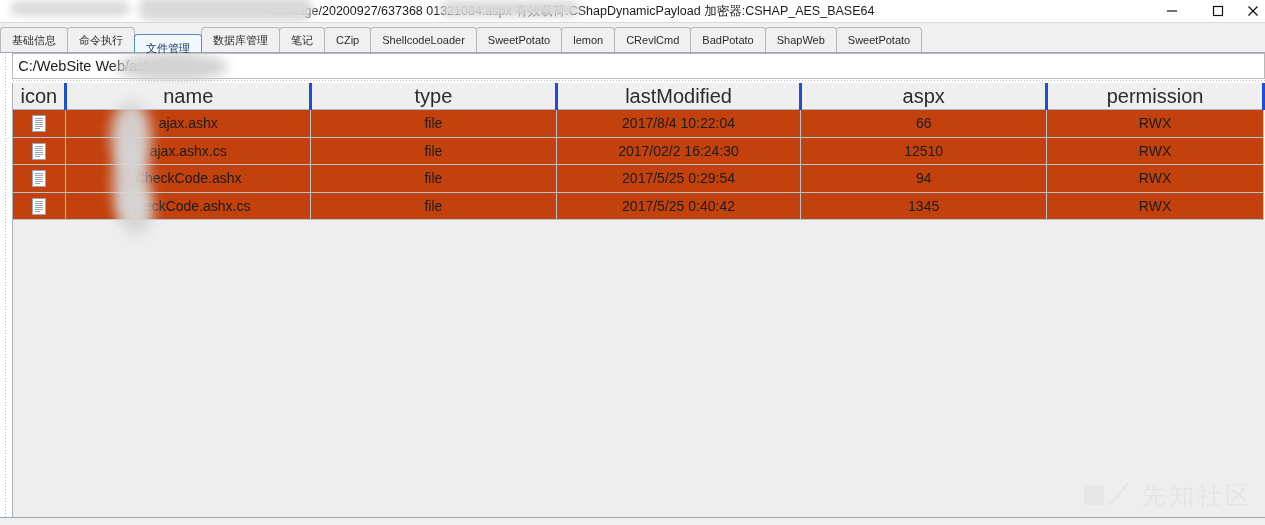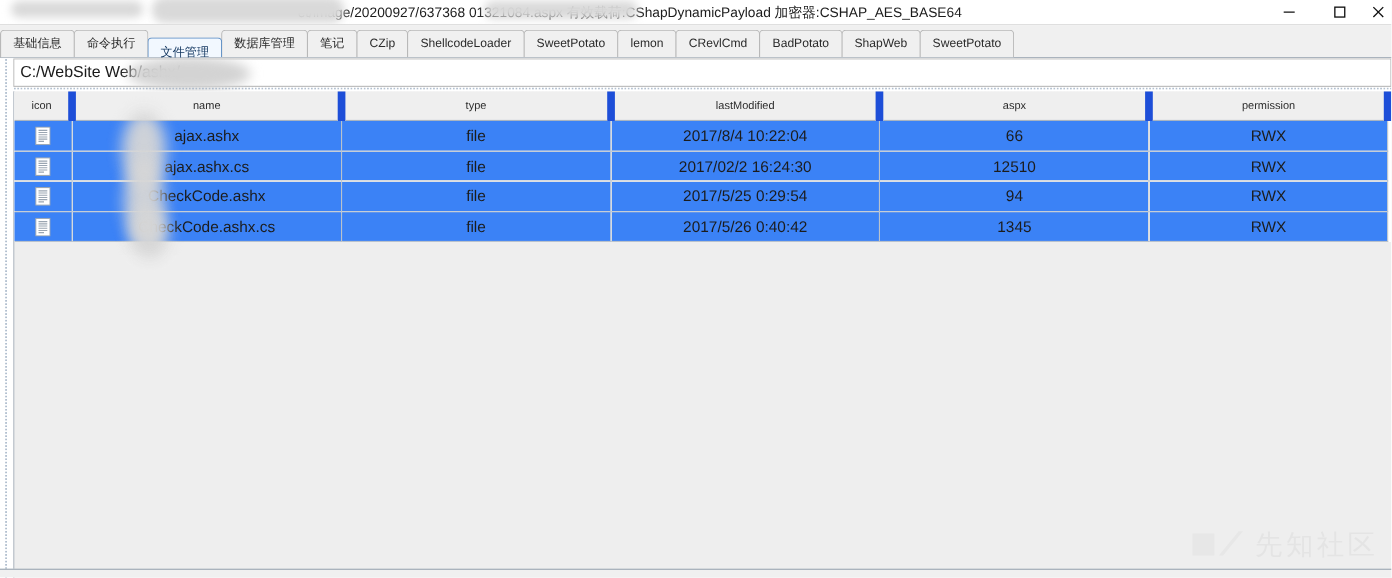--- a/index.html
+++ b/index.html
@@ -213,37 +213,37 @@
   }
   table.filetable {
     width: 100%;
     border-collapse: collapse;
     background: #ffffff;
     table-layout: fixed;
     font-size: 14px;
   }
   table.filetable th {
     background: #efefef;
-    border-right: 7px solid #1d4ed8;
+    border-right: 3px solid #1d4ed8;
     border-bottom: 1px solid #a9b4c0;
     font-weight: normal;
     color: #2b2b2b;
     height: 24px;
-    font-size: 10px;
+    font-size: 20px;
     text-align: center;
     margin-left: 20px;
   }
   table.filetable td {
     border-right: 1px solid #b9c2cc;
     border-bottom: 1px solid #b9c2cc;
     height: 24.5px;
     text-align: center;
     color: #1c1c1c;
     font-size: 14px;
-    background: #3b82f6;
+    background: #c2410c;
     overflow: hidden;
     white-space: nowrap;
   }
   table.filetable td.icon-cell { padding: 0; }
   .fileicon {
     display: inline-block;
     vertical-align: middle;
   }
   .rowblur {
     position: absolute;
@@ -428,21 +428,21 @@
                     <line x1="3" y1="3.5" x2="11" y2="3.5"></line>
                     <line x1="3" y1="5.5" x2="11" y2="5.5"></line>
                     <line x1="3" y1="7.5" x2="11" y2="7.5"></line>
                     <line x1="3" y1="9.5" x2="11" y2="9.5"></line>
                     <line x1="3" y1="11.5" x2="11" y2="11.5"></line>
                     <line x1="3" y1="13.5" x2="8" y2="13.5"></line>
                   </g>
                 </svg></td>
               <td>CheckCode.ashx.cs</td>
               <td>file</td>
-              <td>2017/5/26 0:40:42</td>
+              <td>2017/5/25 0:40:42</td>
               <td>1345</td>
               <td>RWX</td>
             </tr>
           </tbody>
       </table>
       <div class="rowblur" style="left:98px; top:18px; width:40px; height:70px;"></div>
       <div class="rowblur" style="left:100px; top:60px; width:36px; height:80px;"></div>
       <div class="rowblur" style="left:106px; top:104px; width:34px; height:48px;"></div>
     </div>
 

